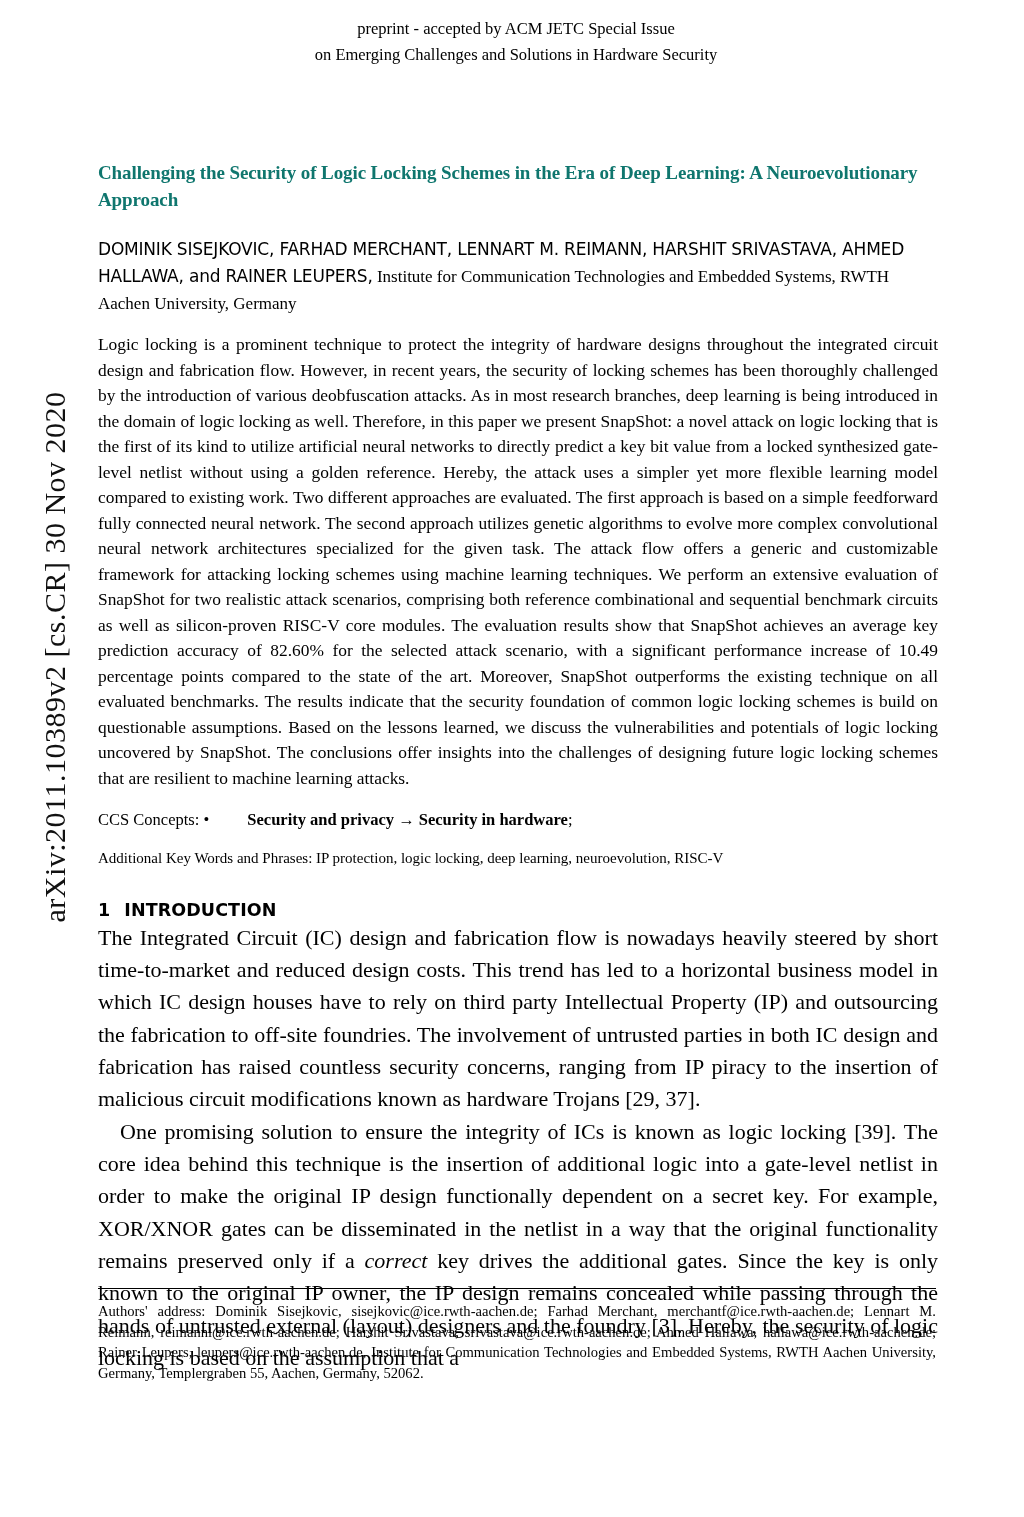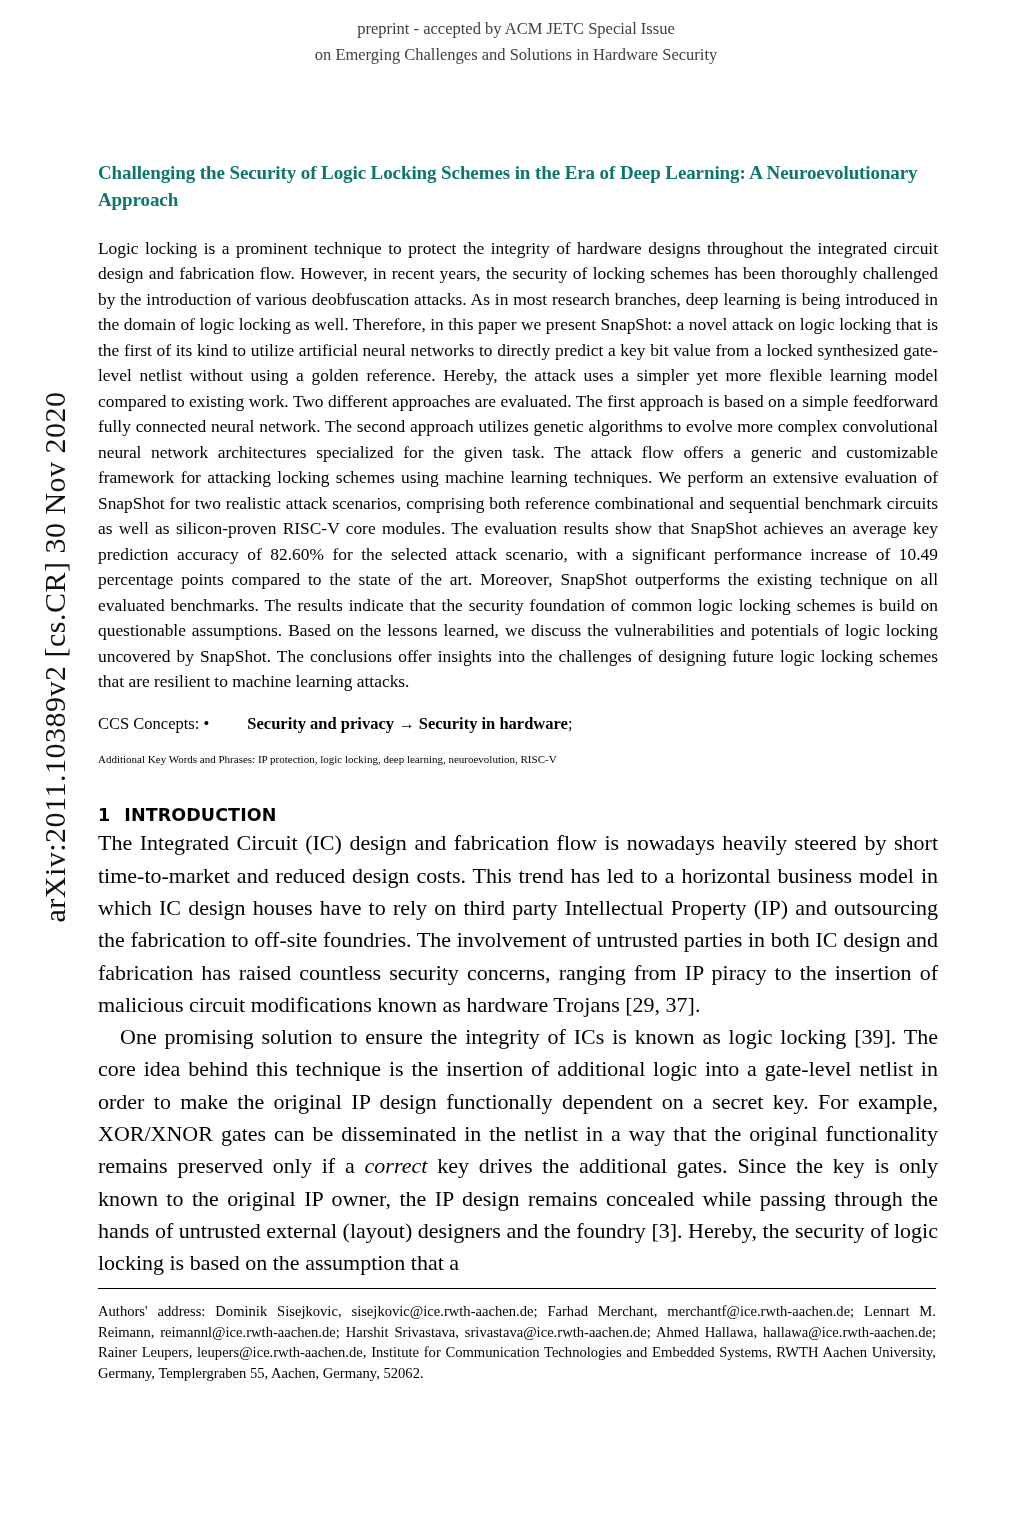--- a/index.html
+++ b/index.html
@@ -39,21 +39,21 @@
 
   
   .runhead {
     position: absolute;
     left: 96px;
     top: 16px;
     width: 840px;
     text-align: center;
     font-family: "Liberation Serif", serif;
     font-size: 16.5px;
-    color: #404040;
+    color: #000000;
     line-height: 1.55;
   }
 
   
   .col {
     position: absolute;
     left: 98px;
     top: 160px;
     width: 840px;
   }
@@ -91,23 +91,23 @@
   }
 
   .ccs {
     font-size: 16.5px;
     line-height: 1.5;
     margin-bottom: 14px;
   }
   .ccs b { font-weight: bold; margin-left: 34px; }
 
   .keywords {
-    font-size: 11px;
+    font-size: 15px;
     line-height: 1.5;
-    margin-bottom: 38px;
+    margin-bottom: 30px;
   }
 
   .sec-head {
     font-family: "DejaVu Sans", sans-serif;
     font-size: 17.5px;
     font-weight: bold;
     margin: 0 0 2px 0;
     letter-spacing: 0.1px;
   }
   .sec-head .num { margin-right: 14px; }
@@ -156,20 +156,23 @@
 
   <div class="runhead">
     <div>preprint - accepted by ACM JETC Special Issue</div>
     <div>on Emerging Challenges and Solutions in Hardware Security</div>
   </div>
 
   <div class="col">
 
     <h1 class="title">Challenging the Security of Logic Locking Schemes in the Era of Deep Learning: A Neuroevolutionary Approach</h1>
 
+    <div class="authors">
+      <span class="names">DOMINIK SISEJKOVIC, FARHAD MERCHANT, LENNART M. REIMANN, HARSHIT SRIVASTAVA, AHMED HALLAWA, and RAINER LEUPERS,</span><span class="affil"> Institute for Communication Technologies and Embedded Systems, RWTH Aachen University, Germany</span>
+    </div>
 
     <div class="abstract">Logic locking is a prominent technique to protect the integrity of hardware designs throughout the integrated circuit design and fabrication flow. However, in recent years, the security of locking schemes has been thoroughly challenged by the introduction of various deobfuscation attacks. As in most research branches, deep learning is being introduced in the domain of logic locking as well. Therefore, in this paper we present SnapShot: a novel attack on logic locking that is the first of its kind to utilize artificial neural networks to directly predict a key bit value from a locked synthesized gate-level netlist without using a golden reference. Hereby, the attack uses a simpler yet more flexible learning model compared to existing work. Two different approaches are evaluated. The first approach is based on a simple feedforward fully connected neural network. The second approach utilizes genetic algorithms to evolve more complex convolutional neural network architectures specialized for the given task. The attack flow offers a generic and customizable framework for attacking locking schemes using machine learning techniques. We perform an extensive evaluation of SnapShot for two realistic attack scenarios, comprising both reference combinational and sequential benchmark circuits as well as silicon-proven RISC-V core modules. The evaluation results show that SnapShot achieves an average key prediction accuracy of 82.60% for the selected attack scenario, with a significant performance increase of 10.49 percentage points compared to the state of the art. Moreover, SnapShot outperforms the existing technique on all evaluated benchmarks. The results indicate that the security foundation of common logic locking schemes is build on questionable assumptions. Based on the lessons learned, we discuss the vulnerabilities and potentials of logic locking uncovered by SnapShot. The conclusions offer insights into the challenges of designing future logic locking schemes that are resilient to machine learning attacks.</div>
 
     <div class="ccs">
       <span>CCS Concepts: •</span>
       <b>Security and privacy → Security in hardware</b><span>;</span>
     </div>
 
     <div class="keywords">Additional Key Words and Phrases: IP protection, logic locking, deep learning, neuroevolution, RISC-V</div>
 

